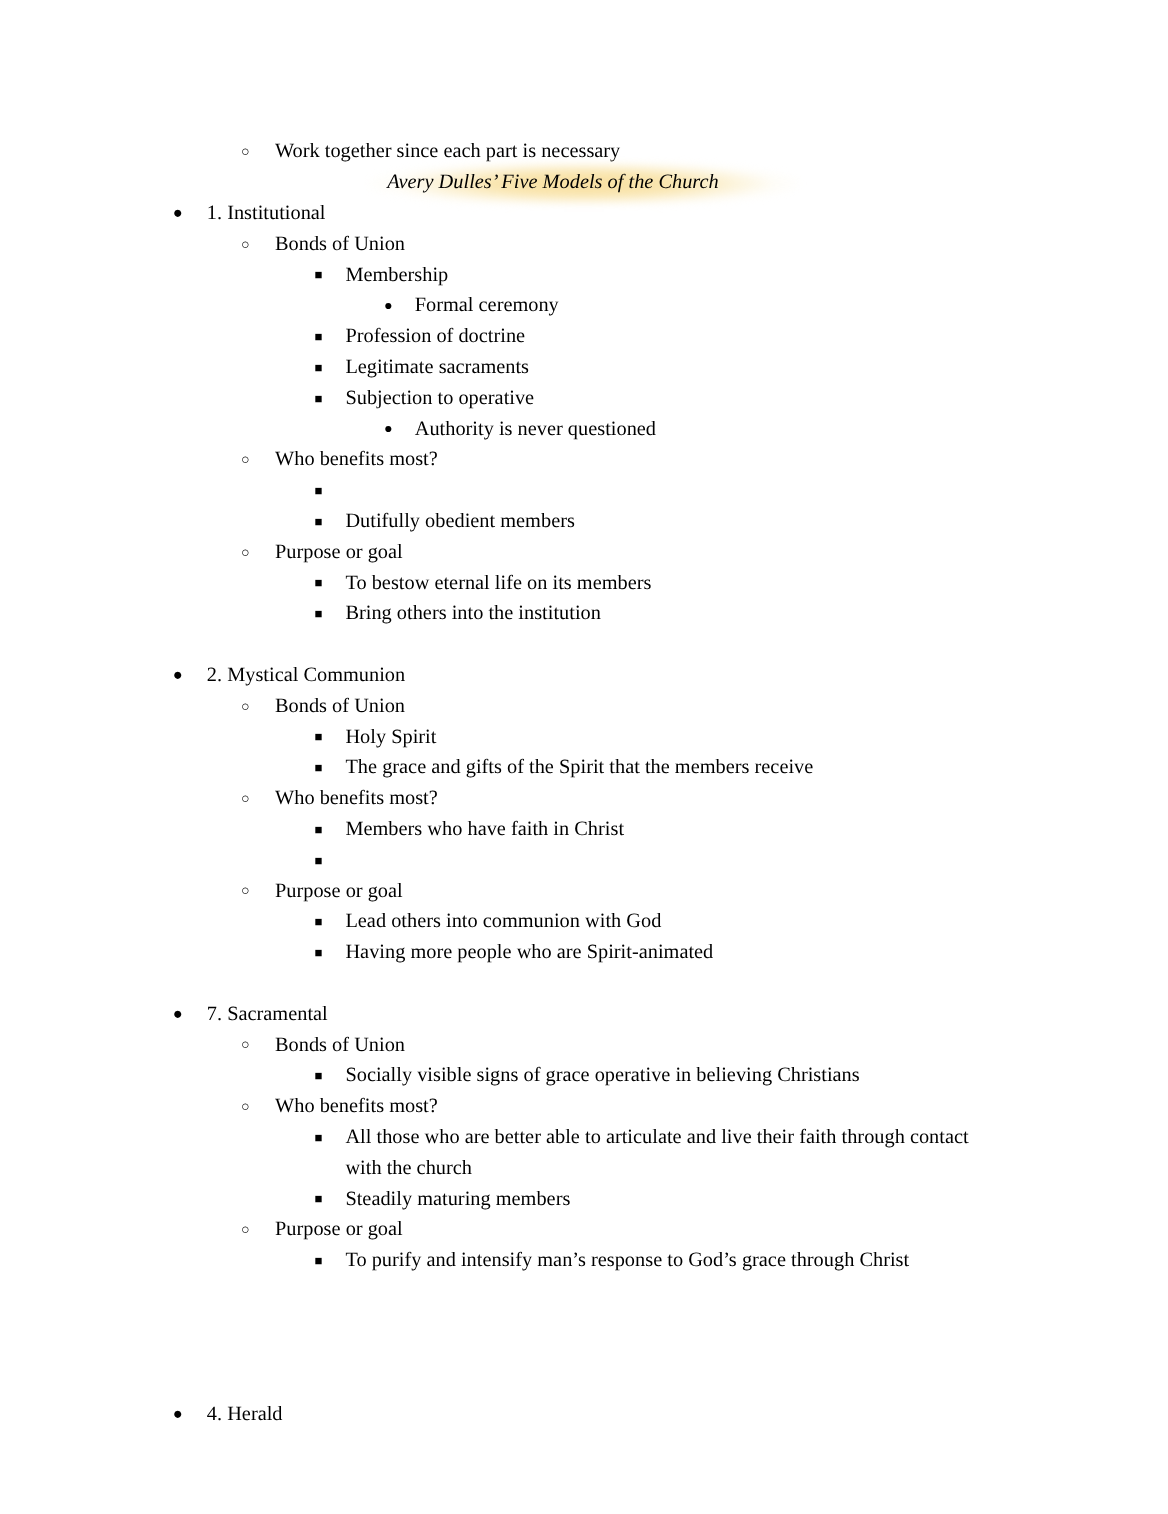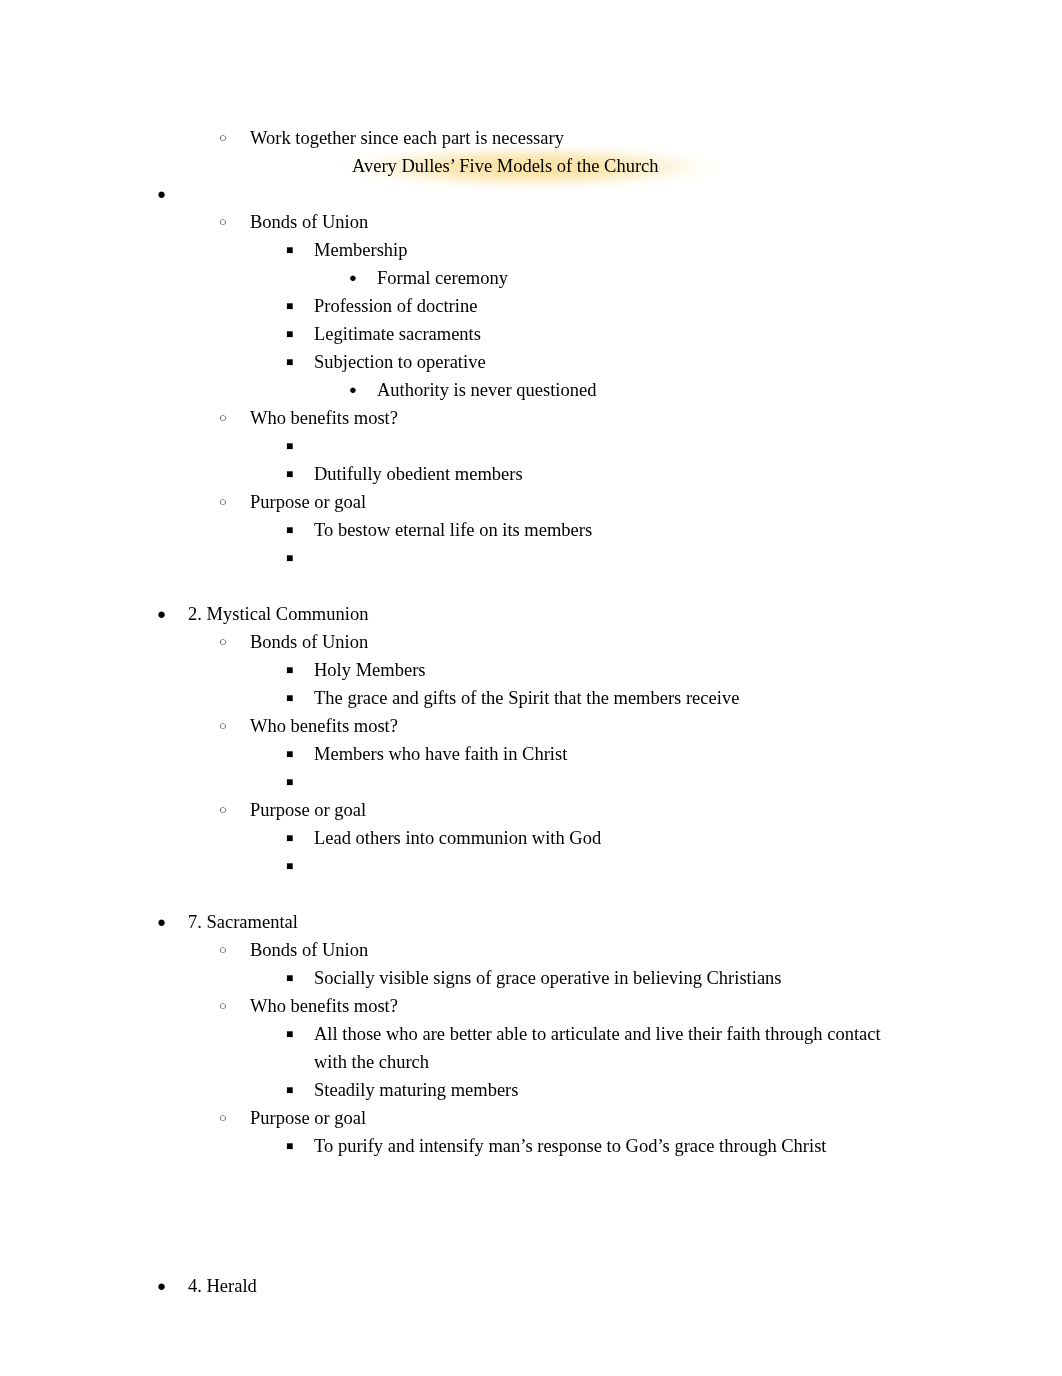--- a/index.html
+++ b/index.html
@@ -92,20 +92,21 @@
                 rgba(251,238,201,0.62) 68%,
                 rgba(253,247,228,0.26) 85%,
                 rgba(255,255,255,0) 100%);
     filter: blur(3px);
     pointer-events: none;
   }
   .title-text {
     position: relative;
     z-index: 2;
     white-space: nowrap;
+    font-style: italic;
   }
 </style>
 </head>
 <body>
 
 <div class="page">
 
   <div class="outline">
 
     <div class="row lvl2">
@@ -113,20 +114,21 @@
       <span class="txt">Work together since each part is necessary</span>
     </div>
 
     <div class="title-row">
       <span class="title-glow"></span>
       <span class="title-text">Avery Dulles’ Five Models of the Church</span>
     </div>
 
     <div class="row lvl1">
       <span class="bullet">●</span>
+      <span class="txt">1. Institutional</span>
     </div>
 
     <div class="row lvl2">
       <span class="bullet">○</span>
       <span class="txt">Bonds of Union</span>
     </div>
 
     <div class="row lvl3">
       <span class="bullet">■</span>
       <span class="txt">Membership</span>
@@ -176,37 +178,38 @@
       <span class="txt">Purpose or goal</span>
     </div>
 
     <div class="row lvl3">
       <span class="bullet">■</span>
       <span class="txt">To bestow eternal life on its members</span>
     </div>
 
     <div class="row lvl3">
       <span class="bullet">■</span>
+      <span class="txt">Bring others into the institution</span>
     </div>
 
     <div class="spacer"></div>
 
     <div class="row lvl1">
       <span class="bullet">●</span>
       <span class="txt">2. Mystical Communion</span>
     </div>
 
     <div class="row lvl2">
       <span class="bullet">○</span>
       <span class="txt">Bonds of Union</span>
     </div>
 
     <div class="row lvl3">
       <span class="bullet">■</span>
-      <span class="txt">Holy Members</span>
+      <span class="txt">Holy Spirit</span>
     </div>
 
     <div class="row lvl3">
       <span class="bullet">■</span>
       <span class="txt">The grace and gifts of the Spirit that the members receive</span>
     </div>
 
     <div class="row lvl2">
       <span class="bullet">○</span>
       <span class="txt">Who benefits most?</span>
@@ -226,20 +229,21 @@
       <span class="txt">Purpose or goal</span>
     </div>
 
     <div class="row lvl3">
       <span class="bullet">■</span>
       <span class="txt">Lead others into communion with God</span>
     </div>
 
     <div class="row lvl3">
       <span class="bullet">■</span>
+      <span class="txt">Having more people who are Spirit-animated</span>
     </div>
 
     <div class="spacer"></div>
 
     <div class="row lvl1">
       <span class="bullet">●</span>
       <span class="txt">7. Sacramental</span>
     </div>
 
     <div class="row lvl2">

